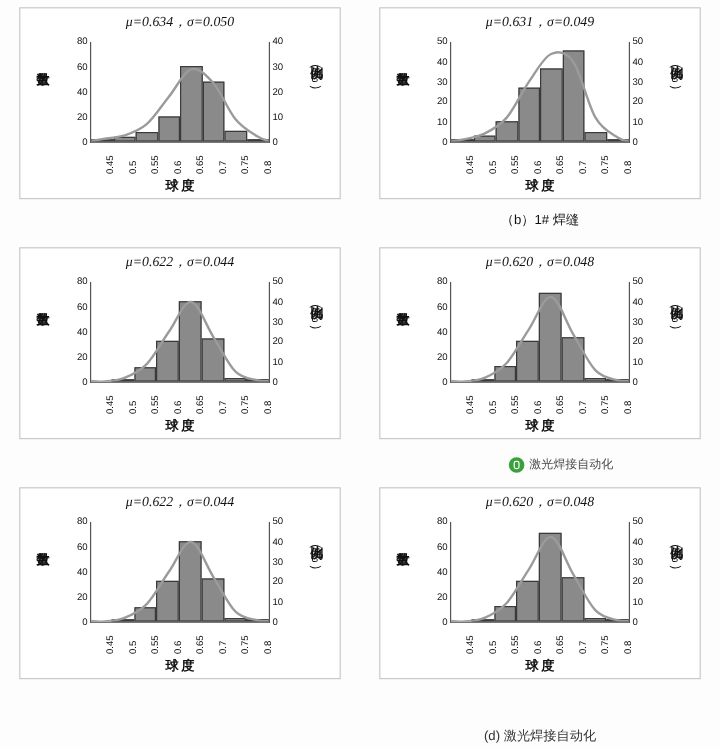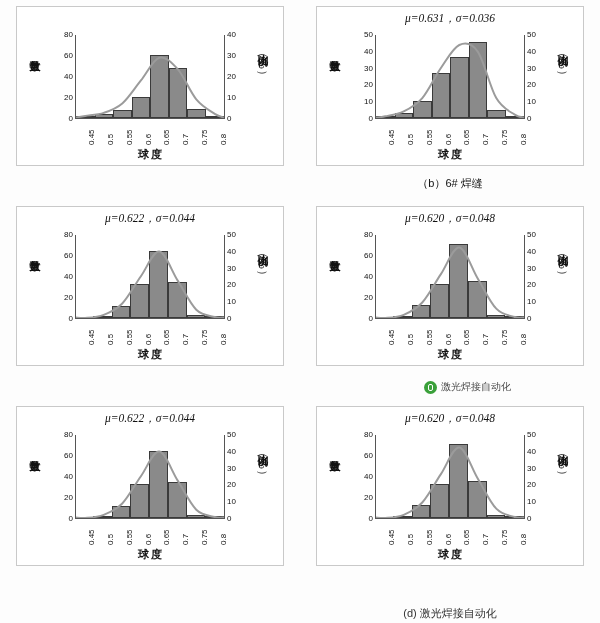--- a/index.html
+++ b/index.html
@@ -168,20 +168,21 @@
     color:#333;
   }
 </style>
 </head>
 <body>
 
 <div class="grid">
 
   <div class="cell">
     <div class="panel">
+      <div class="stats">μ=0.634，σ=0.050</div>
       <div class="ylabel-left">数量</div>
       <div class="yaxis-left">
           <span style="top: 86px;">0</span>
           <span style="top: 65px;">20</span>
           <span style="top: 44px;">40</span>
           <span style="top: 23px;">60</span>
           <span style="top: 2px;">80</span>
         </div>
       <div class="plot">
         <div class="bars">
@@ -215,21 +216,21 @@
           <div class="xtick" style="left: 106.125px; top: 24px;">0.7</div>
           <div class="xtick" style="left: 124.875px; top: 24px;">0.75</div>
           <div class="xtick" style="left: 143.625px; top: 24px;">0.8</div>
         </div>
       <div class="xlabel">球度</div>
     </div>
   </div>
 
   <div class="cell">
     <div class="panel">
-      <div class="stats">μ=0.631，σ=0.036</div>
+      <div class="stats">μ=0.631，σ=0.049</div>
       <div class="ylabel-left">数量</div>
       <div class="yaxis-left">
           <span style="top: 86px;">0</span>
           <span style="top: 69.2px;">10</span>
           <span style="top: 52.4px;">20</span>
           <span style="top: 35.6px;">30</span>
           <span style="top: 18.8px;">40</span>
           <span style="top: 2px;">50</span>
         </div>
       <div class="plot">
@@ -261,21 +262,21 @@
           <div class="xtick" style="left: 31.125px; top: 24px;">0.5</div>
           <div class="xtick" style="left: 49.875px; top: 24px;">0.55</div>
           <div class="xtick" style="left: 68.625px; top: 24px;">0.6</div>
           <div class="xtick" style="left: 87.375px; top: 24px;">0.65</div>
           <div class="xtick" style="left: 106.125px; top: 24px;">0.7</div>
           <div class="xtick" style="left: 124.875px; top: 24px;">0.75</div>
           <div class="xtick" style="left: 143.625px; top: 24px;">0.8</div>
         </div>
       <div class="xlabel">球度</div>
     </div>
-    <div class="caption">（b）6# 焊缝</div>
+    <div class="caption">（b）1# 焊缝</div>
   </div>
 
   <div class="cell">
     <div class="panel">
       <div class="stats">μ=0.622，σ=0.044</div>
       <div class="ylabel-left">数量</div>
       <div class="yaxis-left">
           <span style="top: 86px;">0</span>
           <span style="top: 65px;">20</span>
           <span style="top: 44px;">40</span>

